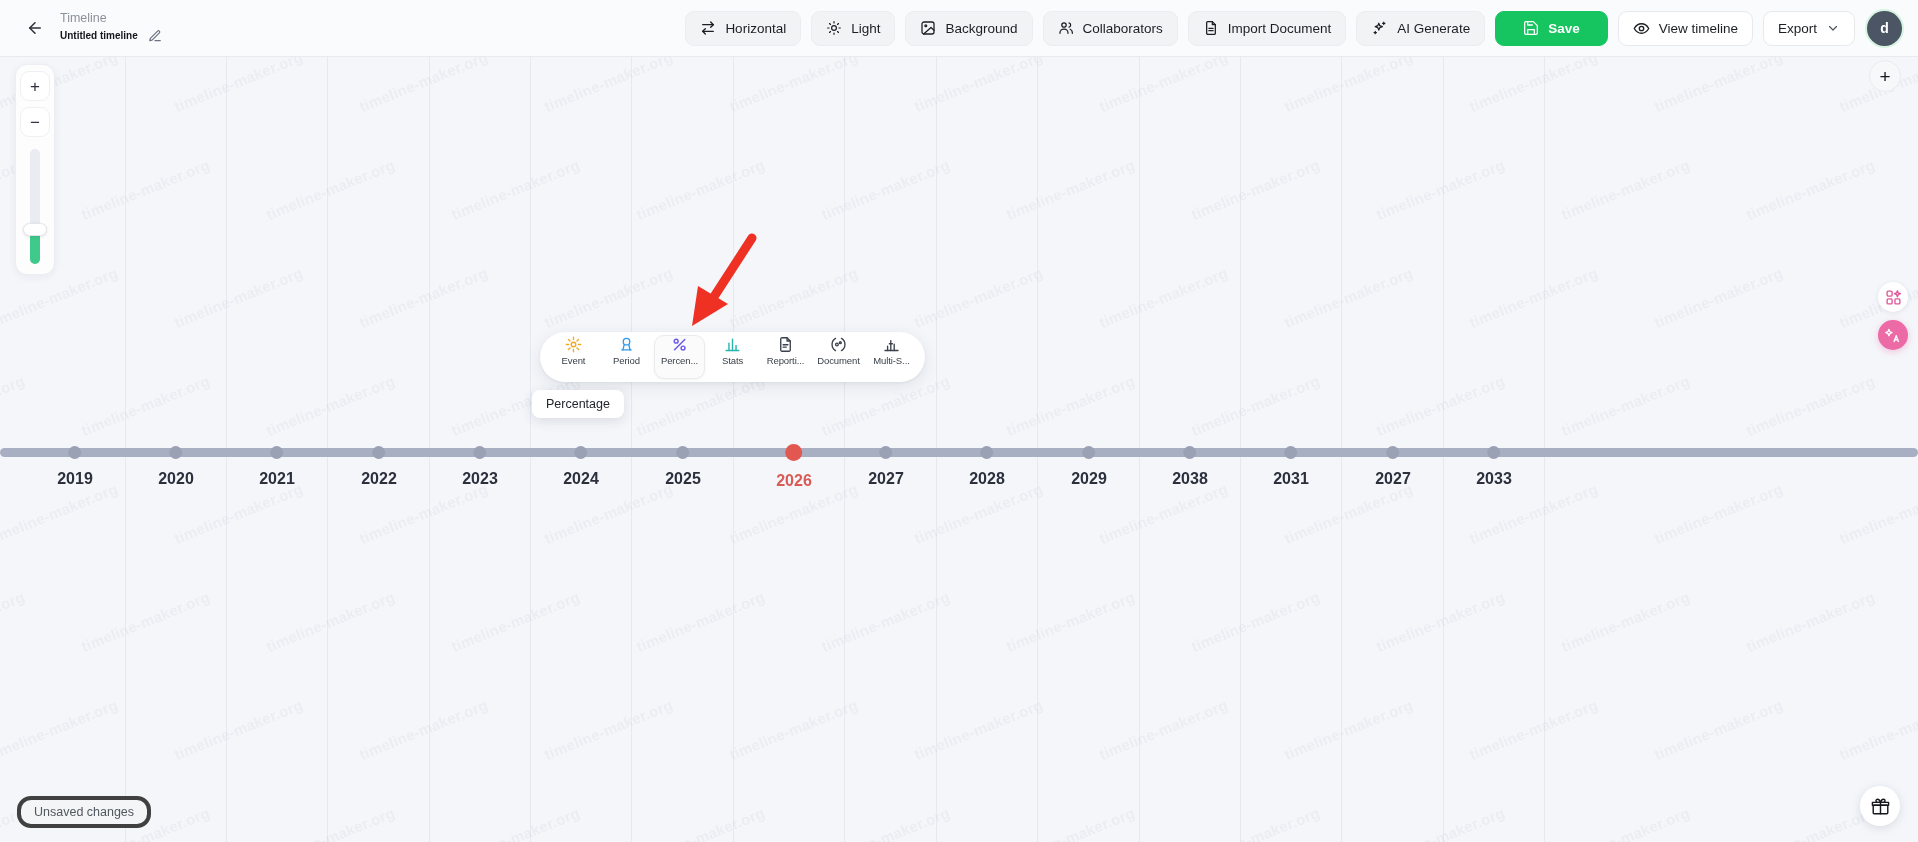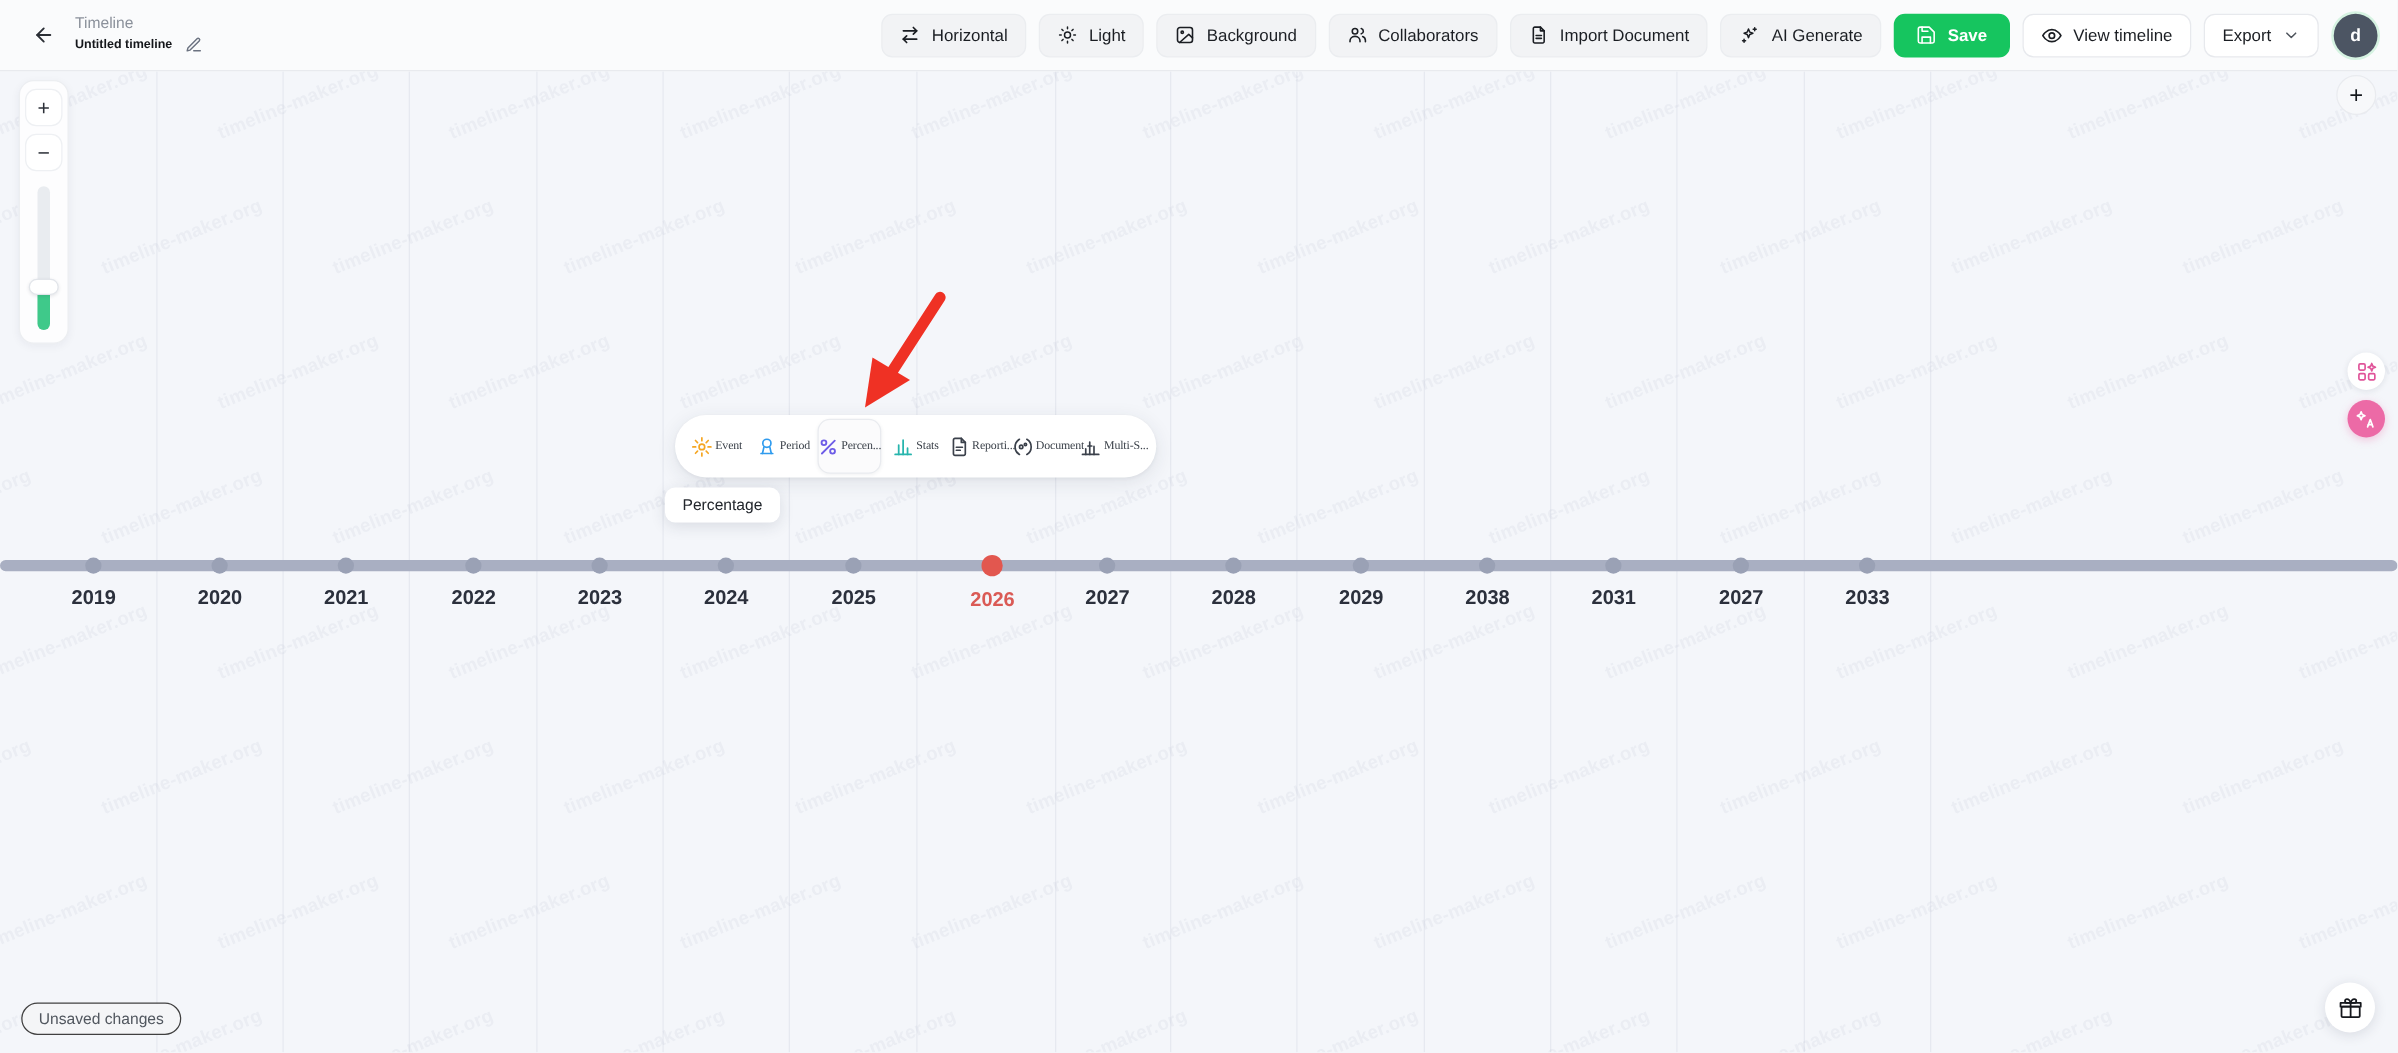--- a/index.html
+++ b/index.html
@@ -56,21 +56,21 @@
   .tbtn {
     height: 35px; border-radius: 9px; background: #f2f3f5;
     border: 1px solid #ebedf0;
     display: flex; align-items: center; gap: 9px;
     padding: 0 14px; font-size: 13.5px; color: #1b1e23;
     cursor: pointer; white-space: nowrap;
   }
   .tbtn.plain { background: #fff; border-color: #e7e9ed; }
   .tbtn.save {
     background: #16c55f; border-color: #16c55f; color: #fff; font-weight: 700;
-    padding: 0 17px;
+    padding: 0 27px;
   }
   .avatar {
     width: 35px; height: 35px; border-radius: 50%;
     background: #4c5563; color: #fff; font-size: 14px; font-weight: 700;
     display: flex; align-items: center; justify-content: center;
     box-shadow: 0 0 0 2px #d6f3e2; cursor: pointer; margin-left: 2px;
   }
   .ic { display: flex; align-items: center; }
 
   
@@ -130,24 +130,23 @@
   .palette {
     position: absolute; left: 540px; top: 332px;
     height: 50px; background: #fff;
     border-radius: 25px;
     box-shadow: 0 4px 16px rgba(35,45,70,.10), 0 1px 3px rgba(35,45,70,.06);
     display: flex; align-items: center; padding: 0 8px; gap: 2px;
     z-index: 35;
   }
   .pitem {
     width: 51px; height: 44px; border-radius: 10px;
-    display: flex; flex-direction: row; align-items: center; justify-content: center;
+    display: flex; flex-direction: column; align-items: center; 
     gap: 2px; cursor: pointer; background: transparent;
     border: 1px solid transparent;
-    font-family: Liberation Serif, serif;
   }
   .pitem.active { background: #fbfbfc; border-color: #e9ebef; box-shadow: 0 1px 3px rgba(35,45,70,.06); }
   .pitem .pglyph { height: 17px; display: flex; align-items: center; justify-content: center; }
   .pitem .plabel { font-size: 9.5px; color: #3a4049; white-space: nowrap; letter-spacing: -.1px; }
 
   .tooltip {
     position: absolute; left: 532px; top: 390px;
     background: #fff; border-radius: 8px;
     box-shadow: 0 3px 12px rgba(35,45,70,.13);
     padding: 7px 14px; font-size: 12.5px; color: #22262c;
@@ -163,21 +162,21 @@
   }
   .tick { position: absolute; top: 0; transform: translateX(-50%); display: flex; flex-direction: column; align-items: center; }
   .dot { width: 13px; height: 13px; border-radius: 50%; background: #9aa1b5; margin-top: 6px; }
   .tick.current .dot { width: 17px; height: 17px; background: #e2574f; margin-top: 4px; }
   .ylabel { margin-top: 11px; font-size: 16px; font-weight: 700; color: #2b303c; }
   .tick.current .ylabel { color: #da5a55; }
 
   
   .status-chip {
     position: absolute; left: 17px; bottom: 14px;
-    background: #f4f5f7; border: 1px solid #404040;
+    background: #f4f5f7; border: 4px solid #404040;
     border-radius: 14px; padding: 5px 13px;
     font-size: 12.5px; color: #51575f; z-index: 30;
   }
 </style>
 </head>
 <body>
 
 <div id="app">
 
   <div class="canvas">

